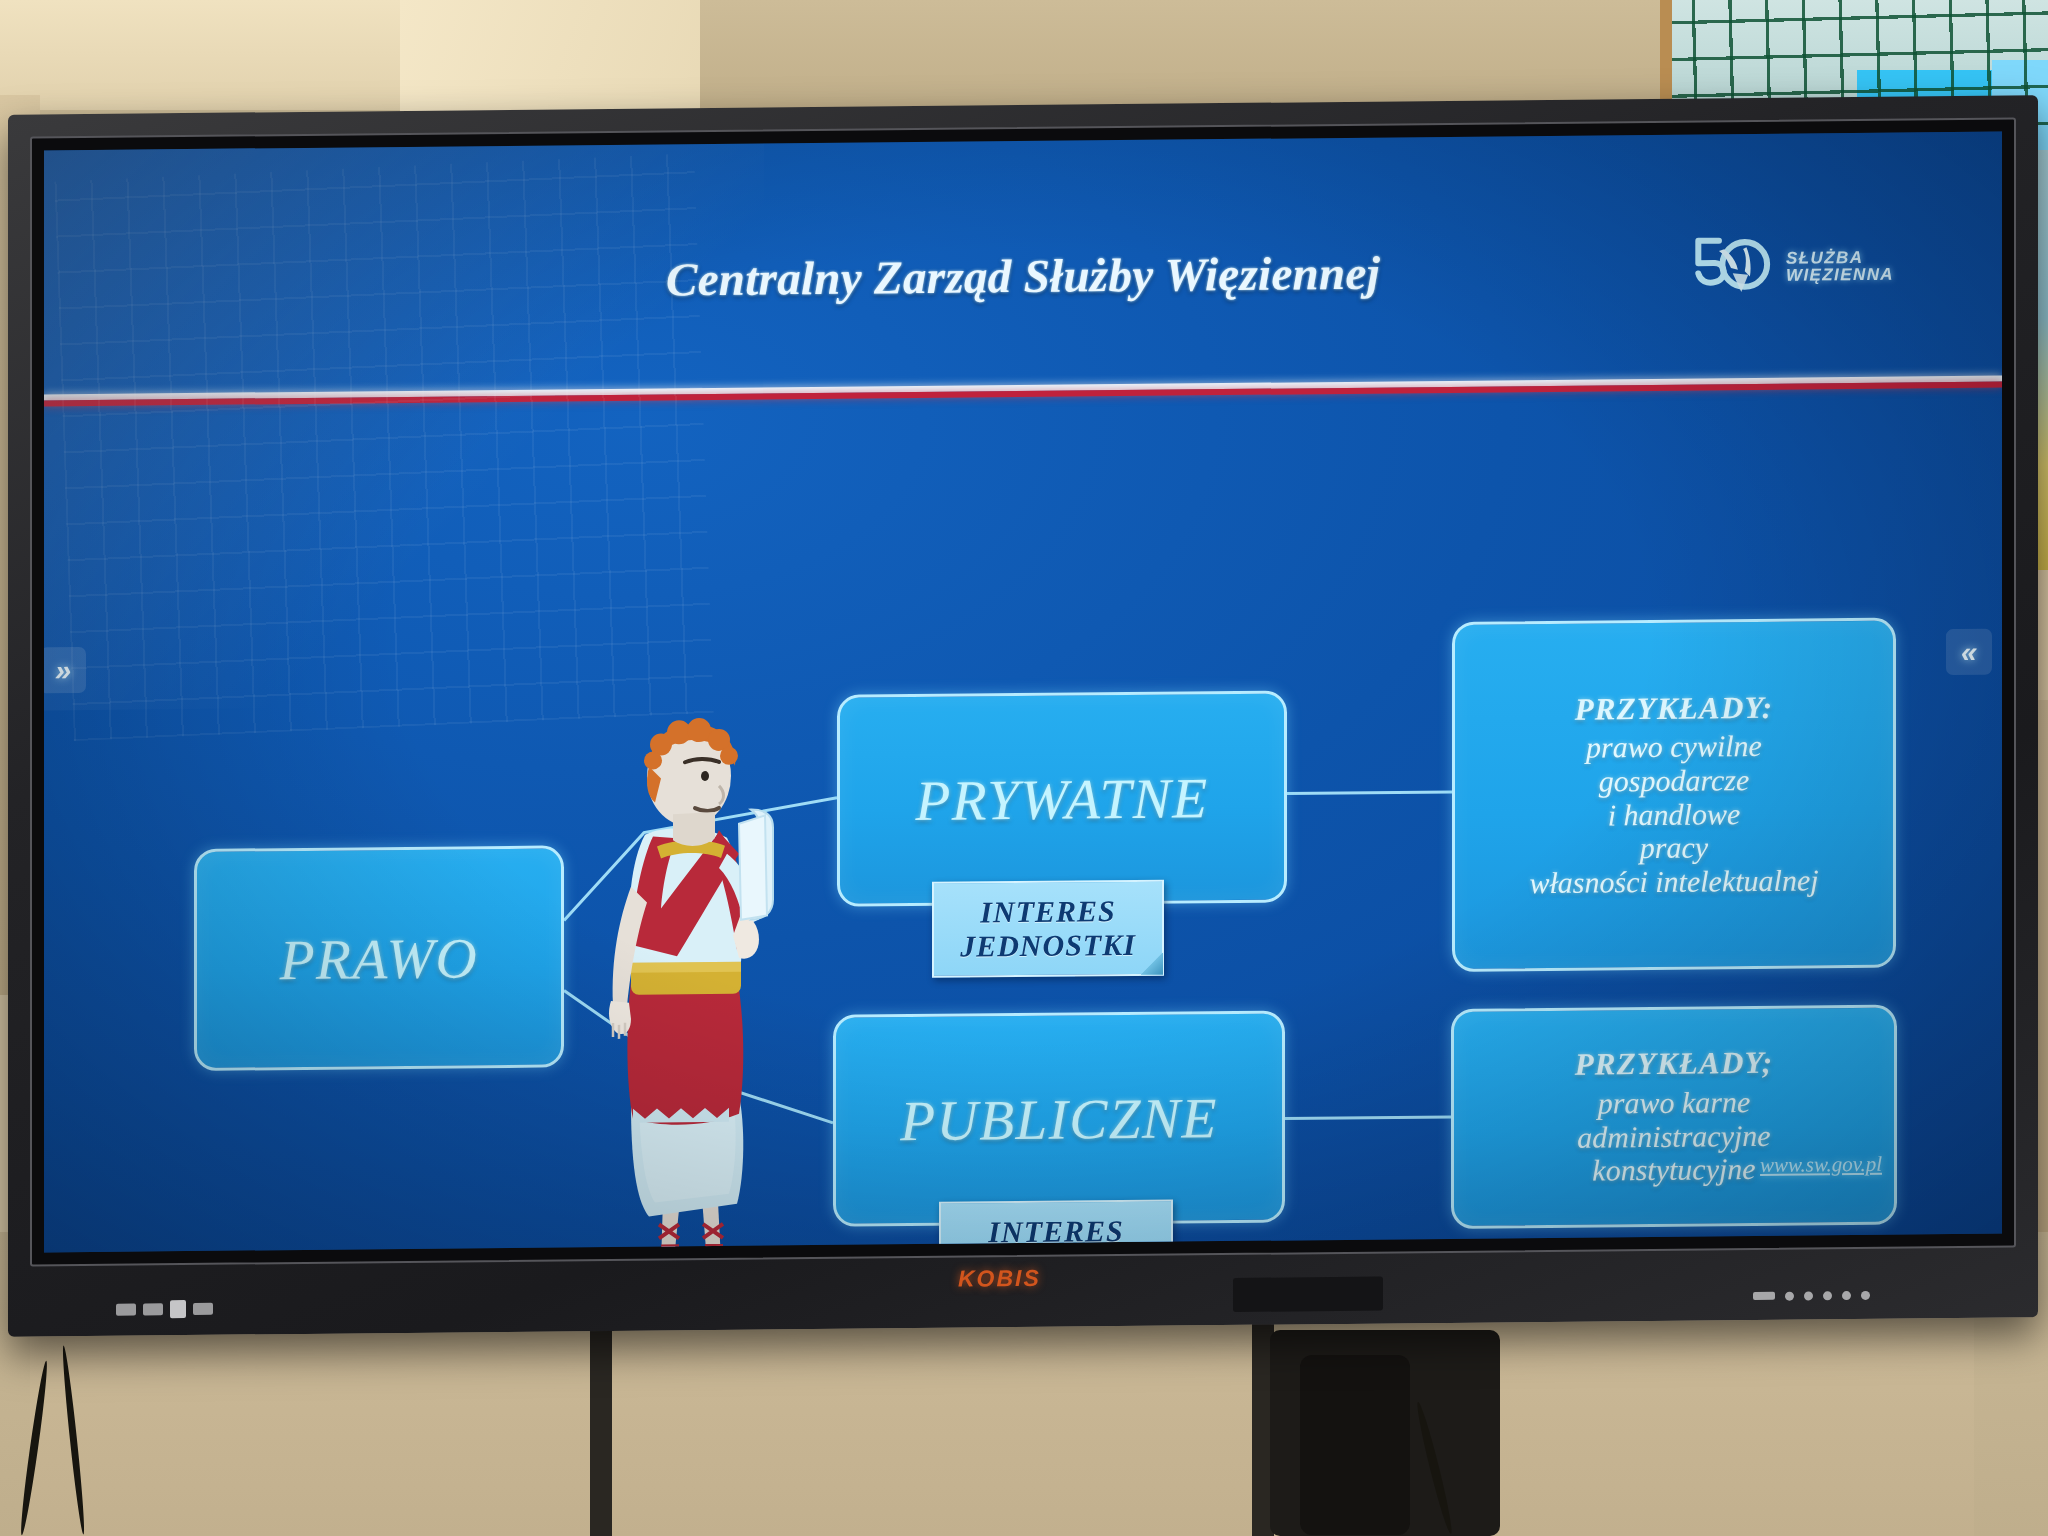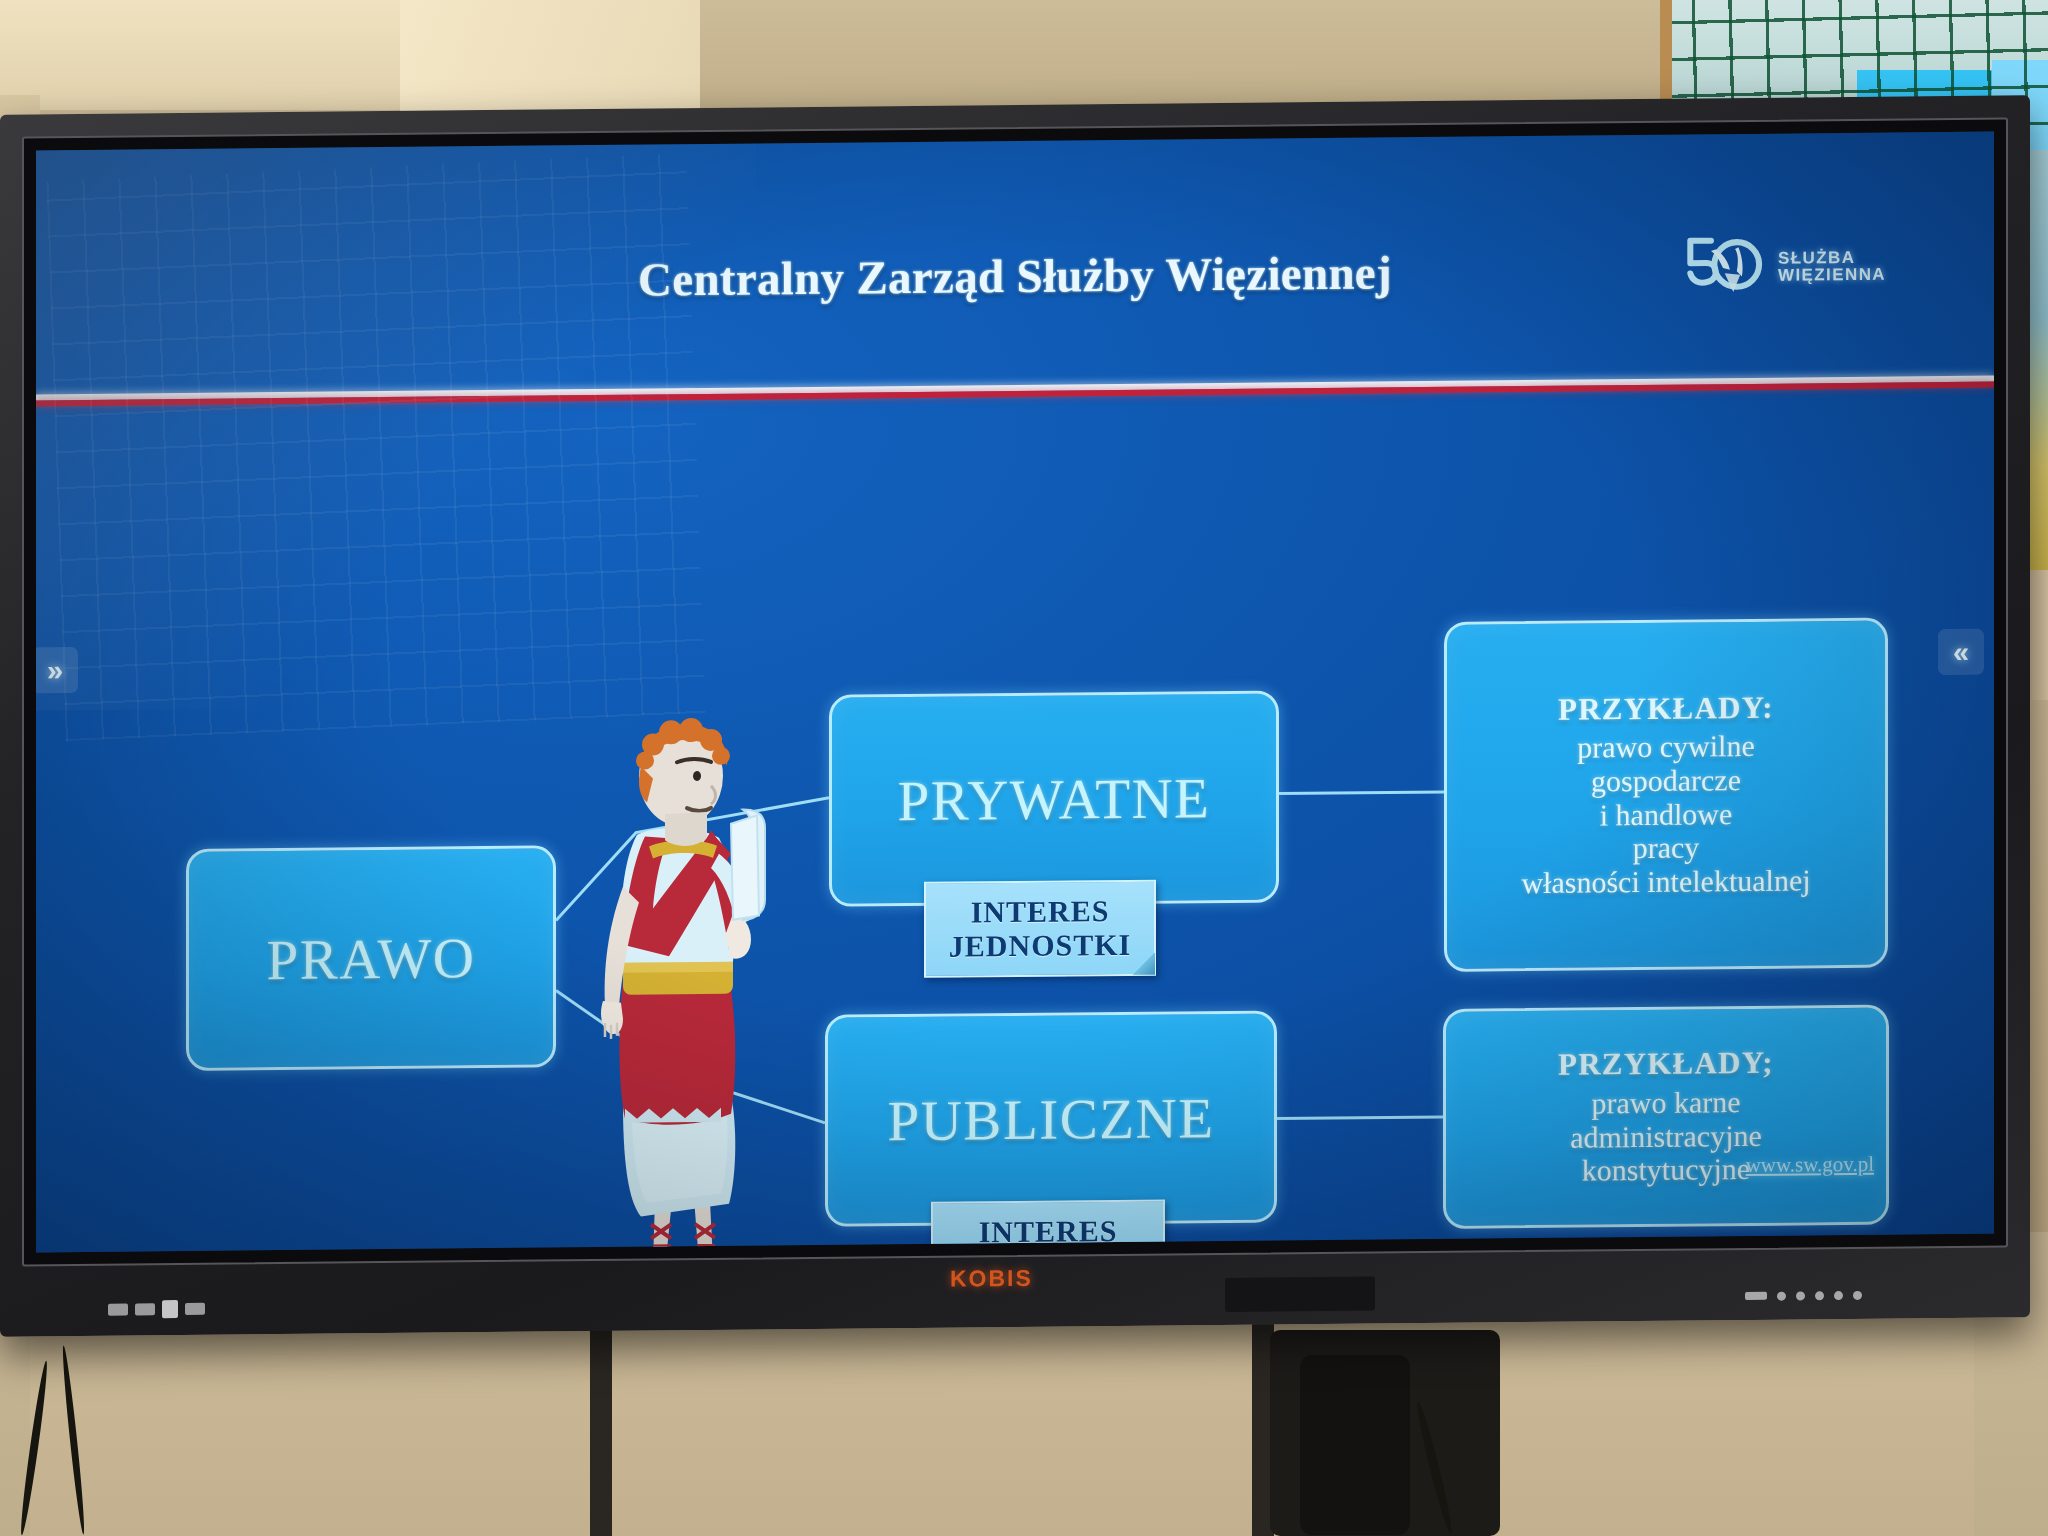--- a/index.html
+++ b/index.html
@@ -92,21 +92,21 @@
   }
   .cab-dark {
     position:absolute; background:#1d1b18;
   }
   .cable {
     position:absolute; background:#17150f; border-radius:50%;
   }
 
   
   #tv {
-    position:absolute; left:0px; top:105px; width:1863px; height:1230px;
+    position:absolute; left:8px; top:105px; width:1863px; height:1230px;font-style:italic;
   }
   .tv-bezel {
     position:absolute; left:0px; top:0px; width:2030px; height:1222px;
     background:linear-gradient(160deg,#3a3a3c 0%,#232326 35%,#1a1a1d 70%,#2b2b2e 100%);
     border-radius:6px;
     box-shadow:0 18px 40px rgba(0,0,0,.55);
     transform:skewY(-0.55deg);
   }
   .tv-bezel-inner {
     position:absolute; left:22px; top:22px; width:1986px; height:1130px;

